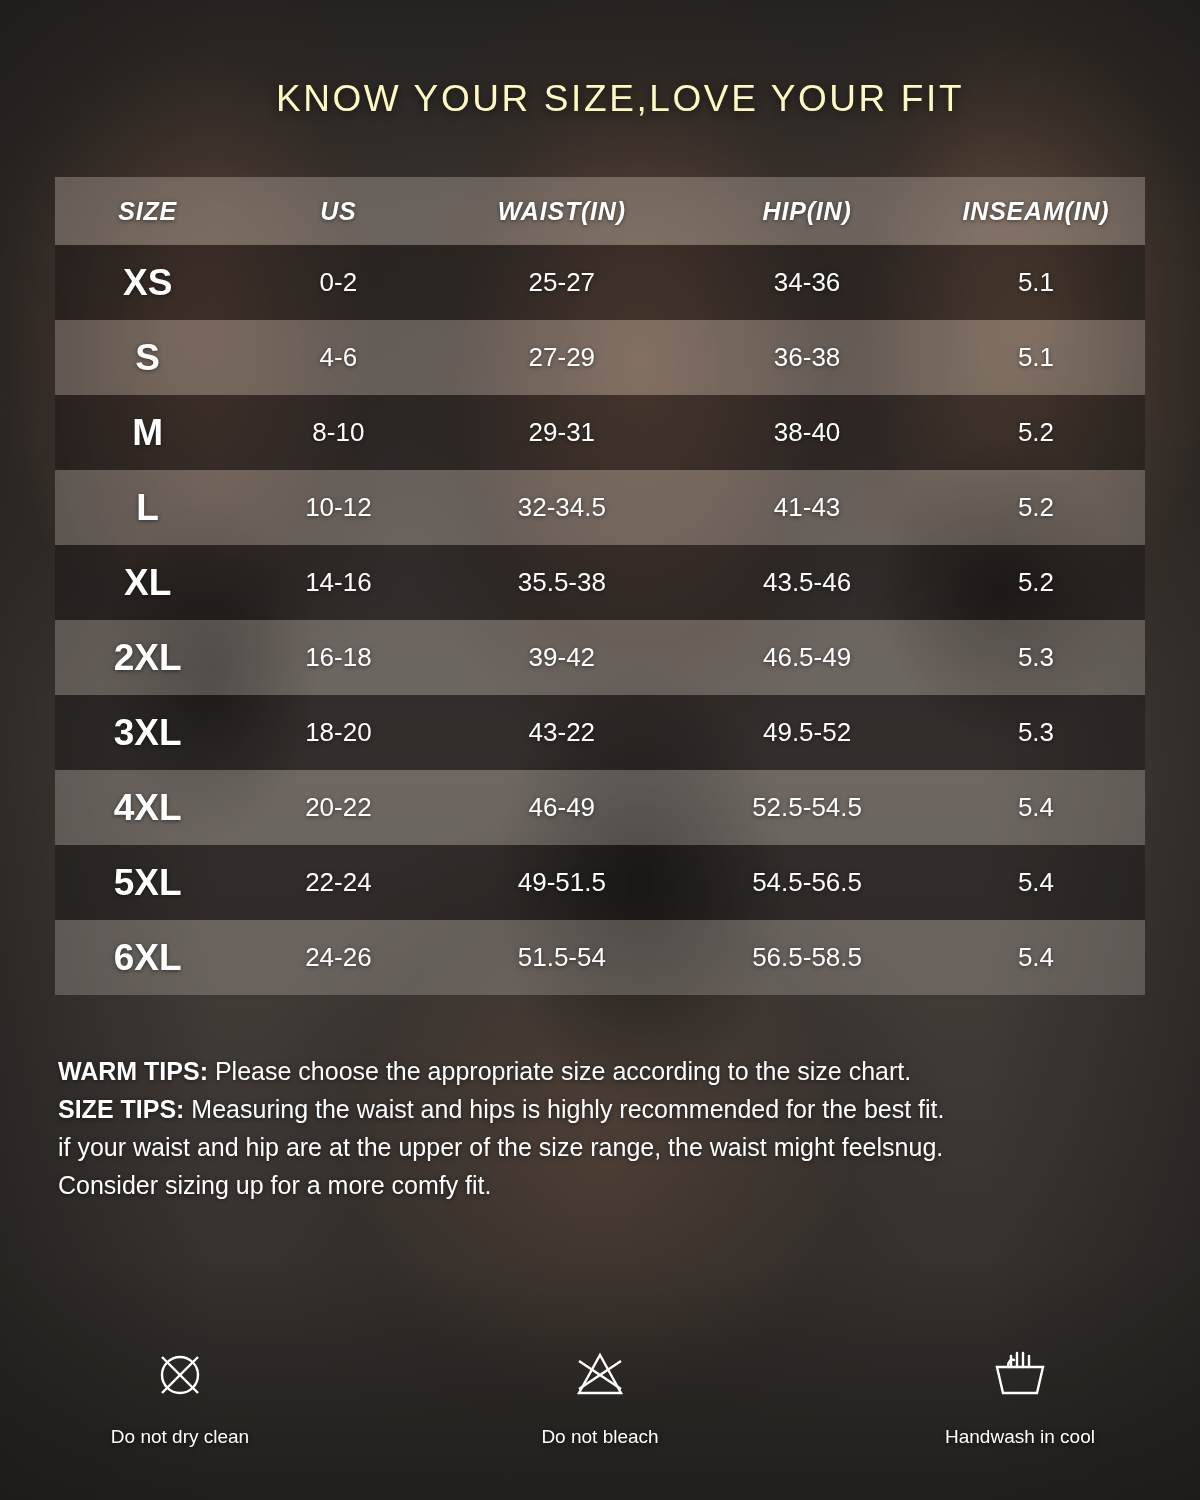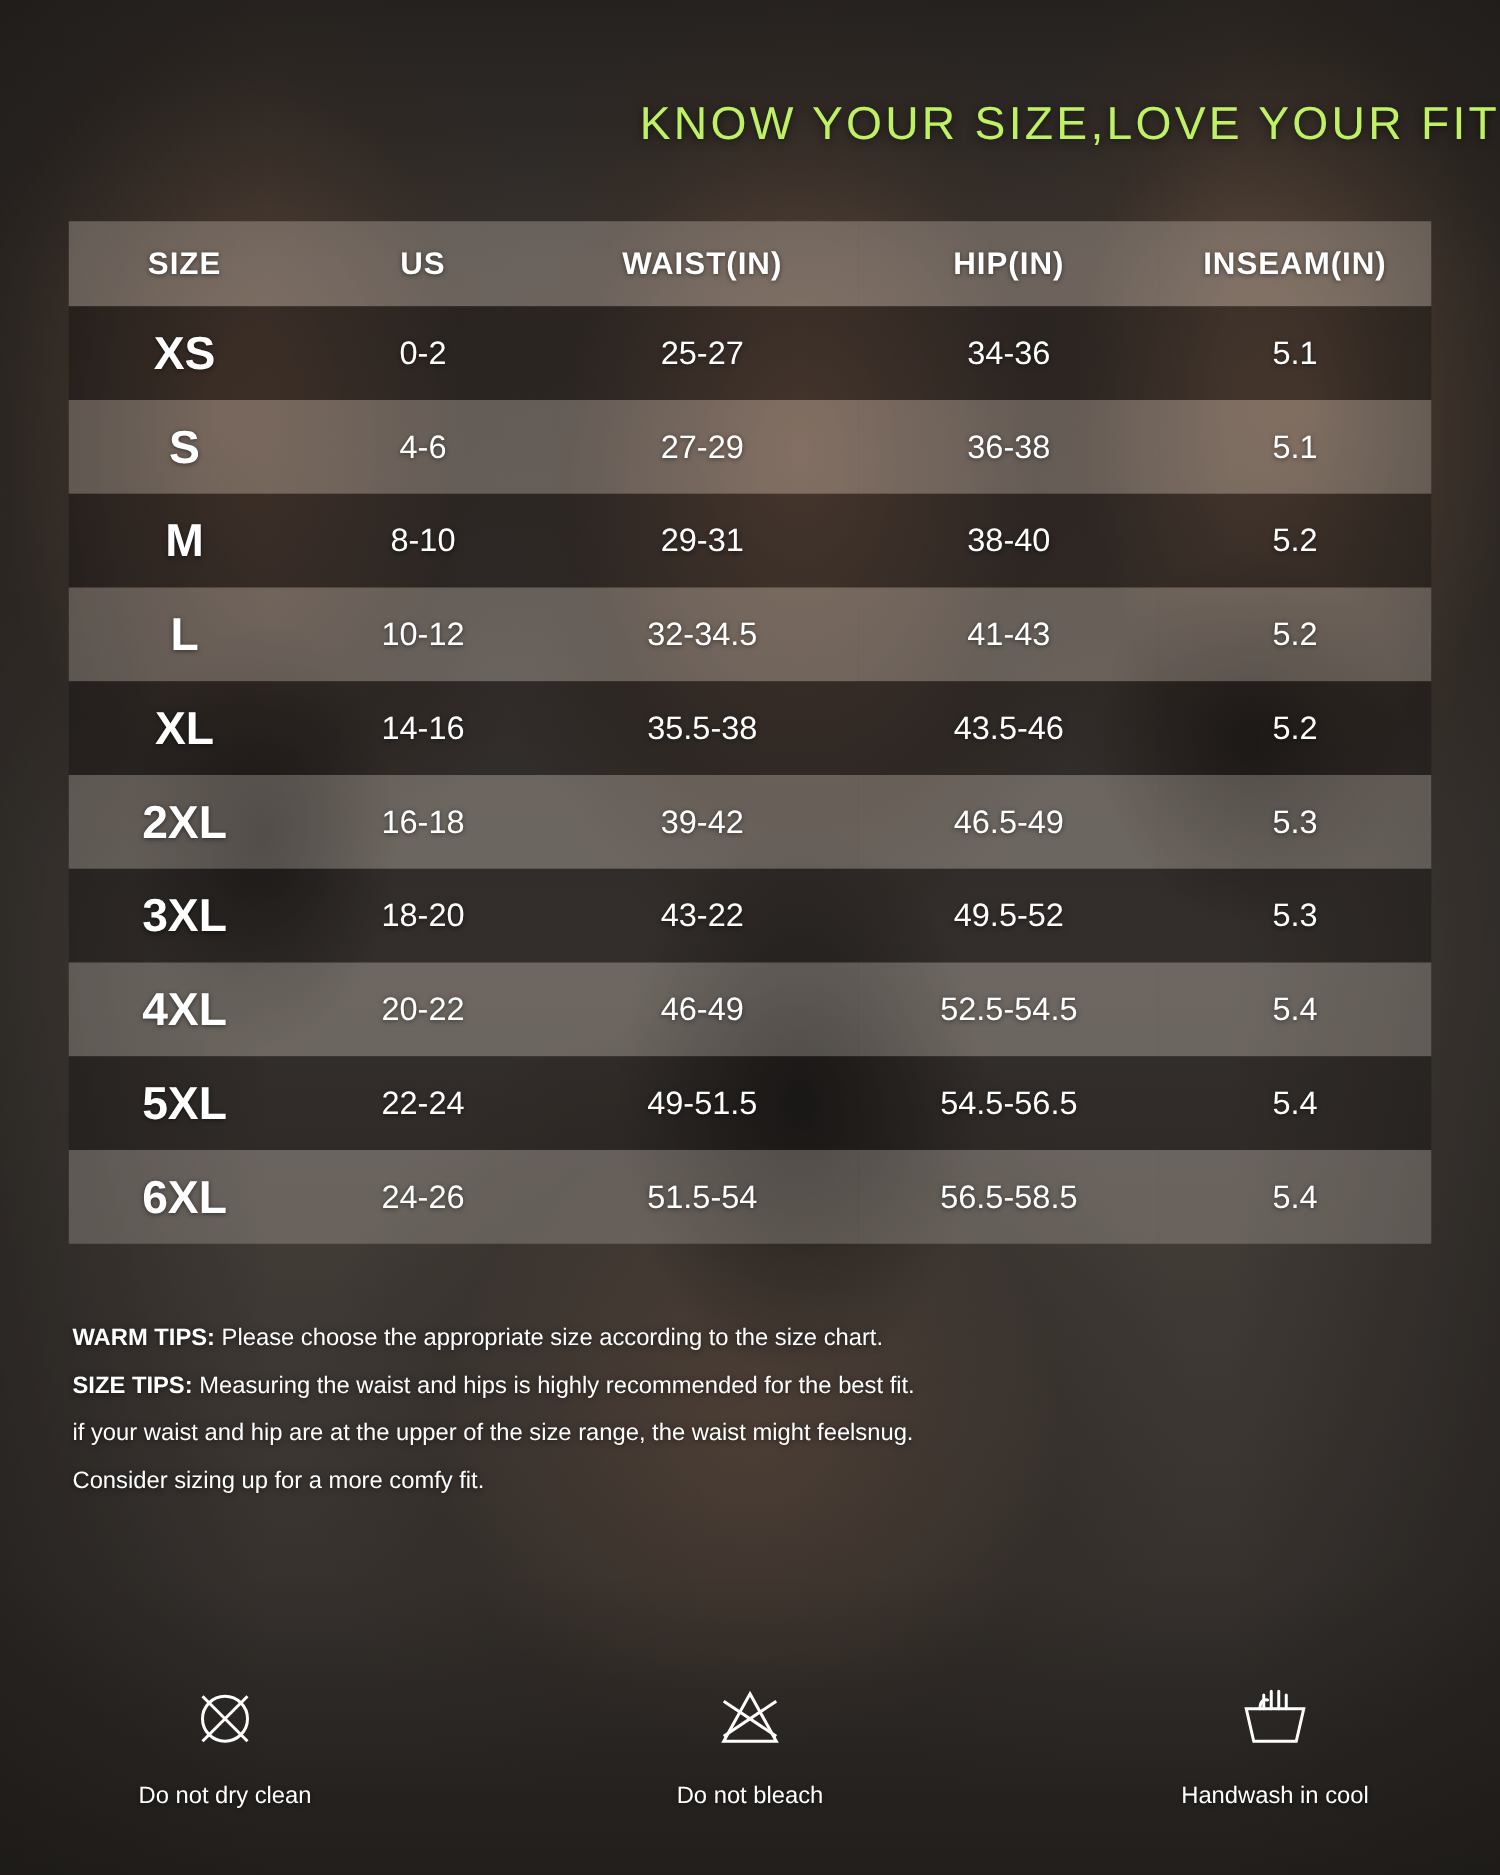--- a/index.html
+++ b/index.html
@@ -54,22 +54,22 @@
   .bg-scrim {
     position: absolute; inset: 0;
     background: rgba(48,44,41,0.30);
   }
 
   
   .title {
     position: absolute;
     top: 78px;
     left: 0; right: 0;
-    text-align: right;
-    color: #bef264;
+    text-align: center;
+    color: #fef9c3;
     font-size: 37px;
     letter-spacing: 2.6px;
     font-weight: 400;
     text-shadow: 0 2px 8px rgba(0,0,0,0.55);
     margin-left: 40px;
   }
 
   
   .table-wrap {
     position: absolute;
@@ -90,38 +90,38 @@
     vertical-align: middle;
     text-shadow: 0 1px 4px rgba(0,0,0,0.5);
     font-weight: 400;
   }
   thead th {
     font-size: 25px;
     font-weight: 700;
     letter-spacing: 0.8px;
     height: 68px;
   }
-  thead tr { background: rgba(224,214,206,0.30); }
+  thead tr { background: rgba(224,214,206,0.30); font-style: italic; }
   tbody tr:nth-child(odd)  { background: rgba(18,16,15,0.38); }
   tbody tr:nth-child(even) { background: rgba(222,213,205,0.26); }
   tbody tr td:first-child { font-weight: 700; font-size: 37px; }
   col.c1 { width: 17%; }
   col.c2 { width: 18%; }
   col.c3 { width: 23%; }
   col.c4 { width: 22%; }
   col.c5 { width: 20%; }
 
   
   .tips {
     position: absolute;
     left: 58px;
     top: 1052px;
     width: 1090px;
     color: #ffffff;
-    font-size: 19px;
+    font-size: 25px;
     line-height: 38px;
     text-shadow: 0 1px 5px rgba(0,0,0,0.6);
   }
   .tips b { font-weight: 700; }
   .tips p { margin: 0; }
 
   
   .care {
     position: absolute;
     left: 40px;

